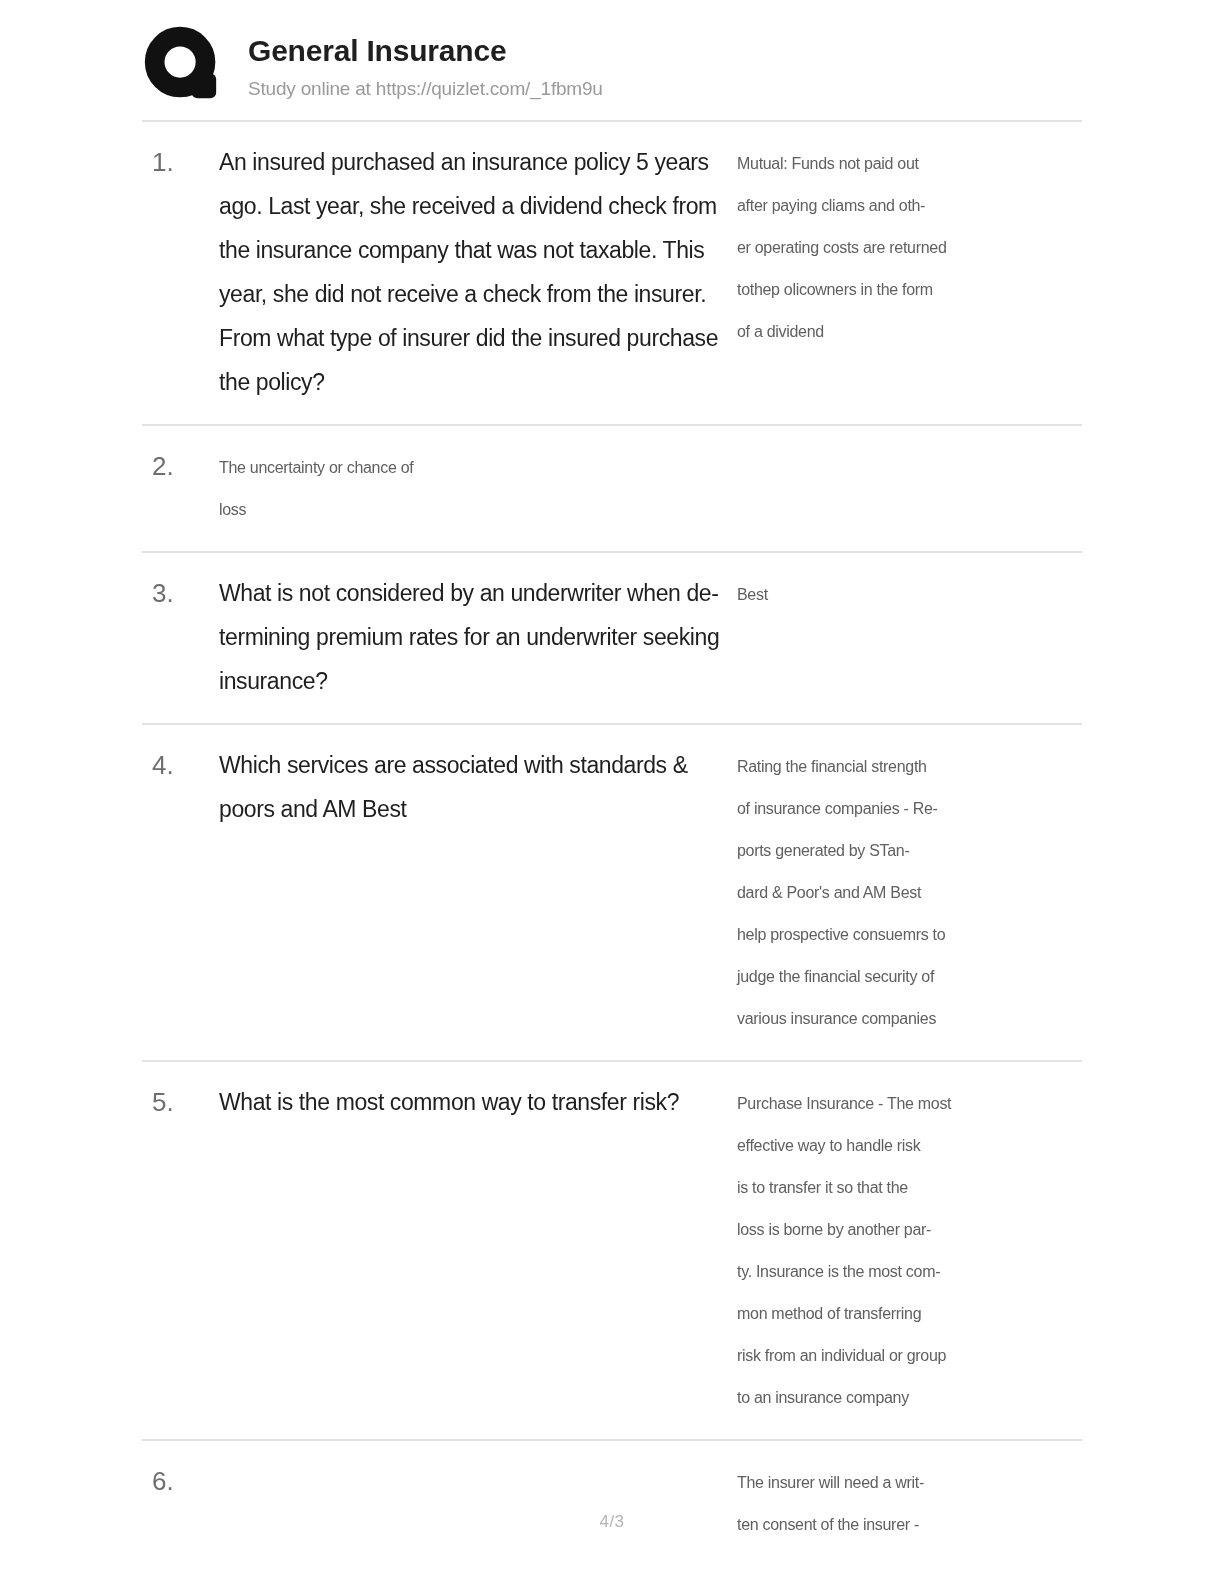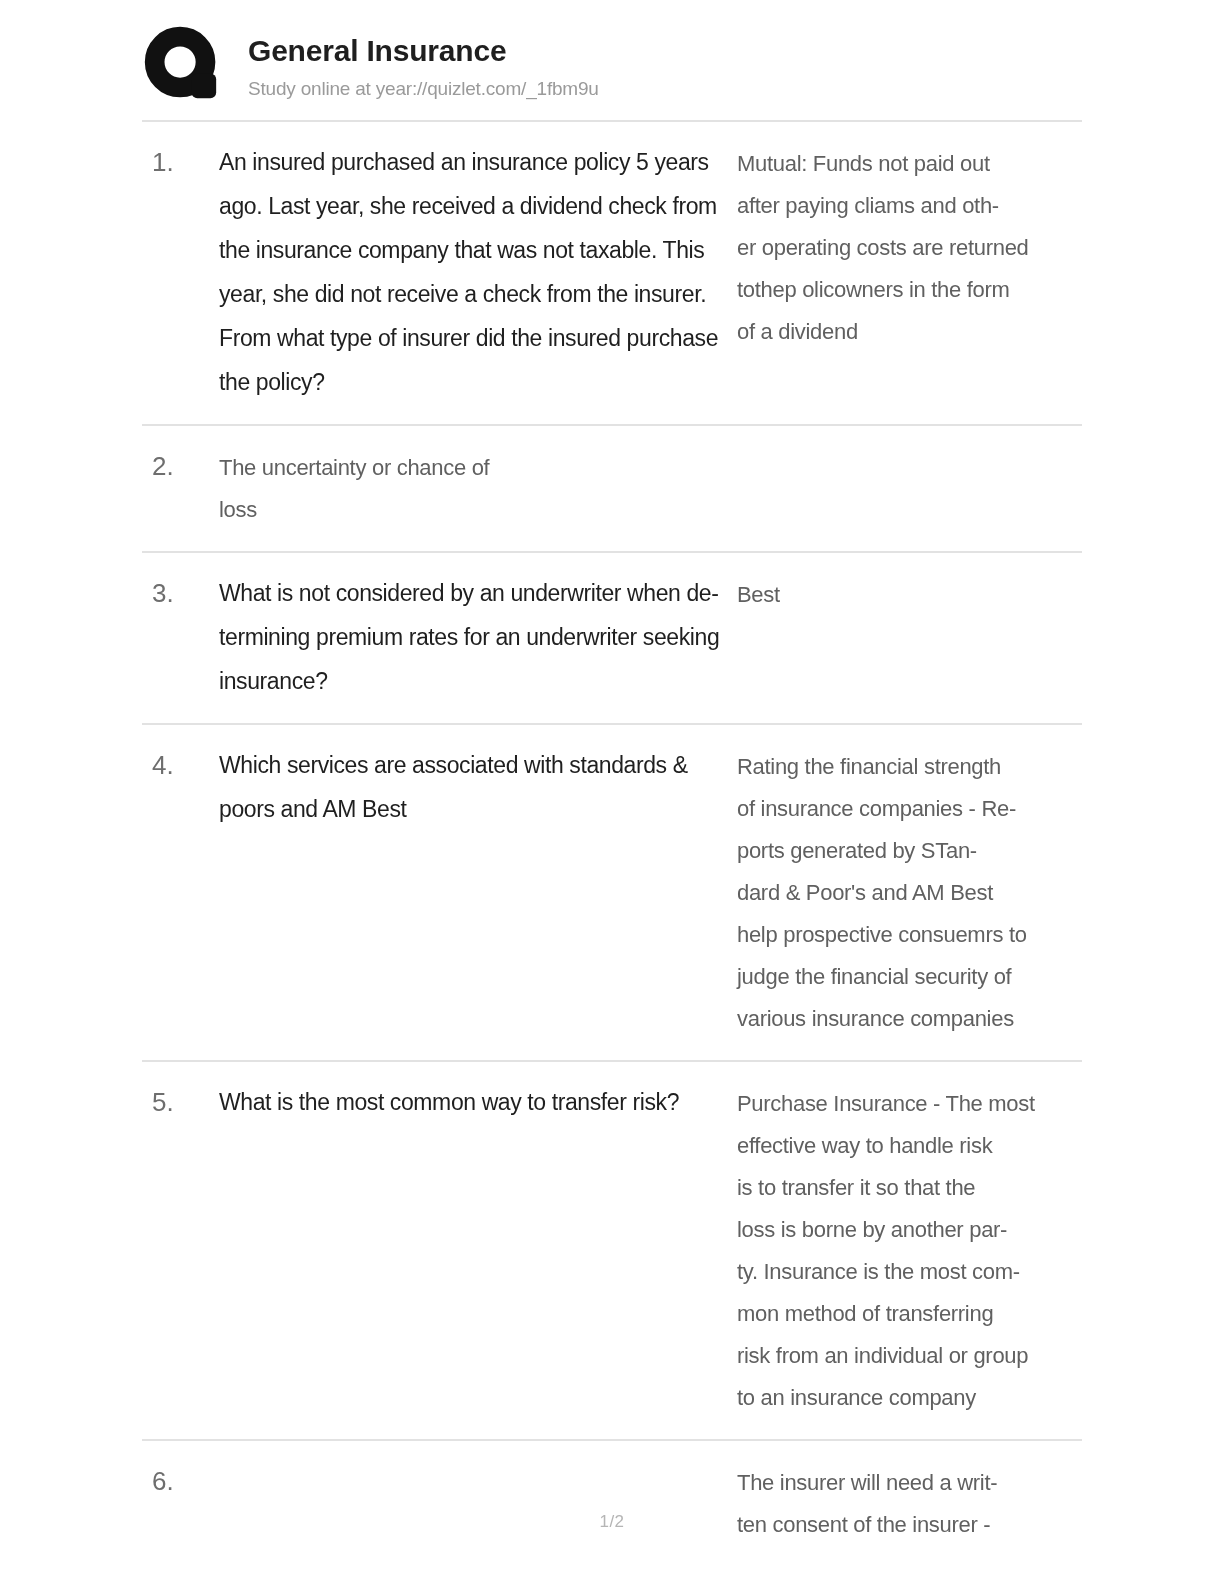--- a/index.html
+++ b/index.html
@@ -62,21 +62,21 @@
   .question {
     font-size: 23px;
     font-weight: 400;
     color: #1f1f1f;
     letter-spacing: -0.4px;
     line-height: 44px;
     white-space: pre;
     padding-right: 12px;
   }
   .answer {
-    font-size: 22px;
+    font-size: 16px;
     font-weight: 300;
     color: #606060;
     letter-spacing: -0.3px;
     line-height: 42px;
     white-space: pre;
     padding-top: 3px;
   }
 
   
   .footer {
@@ -99,21 +99,21 @@
 
     <header class="header">
       <div class="logo">
         <svg viewBox="0 0 100 100" width="82" height="82" aria-hidden="true">
           <circle cx="44" cy="44" r="31" fill="none" stroke="#111111" stroke-width="24"></circle>
           <rect x="58" y="58" width="30" height="30" rx="7" fill="#111111"></rect>
         </svg>
       </div>
       <div class="header-text">
         <h1 class="set-title">General Insurance</h1>
-        <div class="subtitle">Study online at year://quizlet.com/_1fbm9u</div>
+        <div class="subtitle">Study online at https://quizlet.com/_1fbm9u</div>
       </div>
     </header>
 
     <main>
 
       <section class="row">
         <div class="num">1.</div>
         <div class="question">An insured purchased an insurance policy 5 years
 ago. Last year, she received a dividend check from
 the insurance company that was not taxable. This
@@ -171,15 +171,15 @@
         <div class="num">6.</div>
         <div class="question"></div>
         <div class="answer">The insurer will need a writ-
 ten consent of the insurer -</div>
       </section>
 
     </main>
   </div>
 
   <footer class="footer">
-    <span>1/2</span>
+    <span>4/3</span>
   </footer>
 </div>
 
 </body></html>

